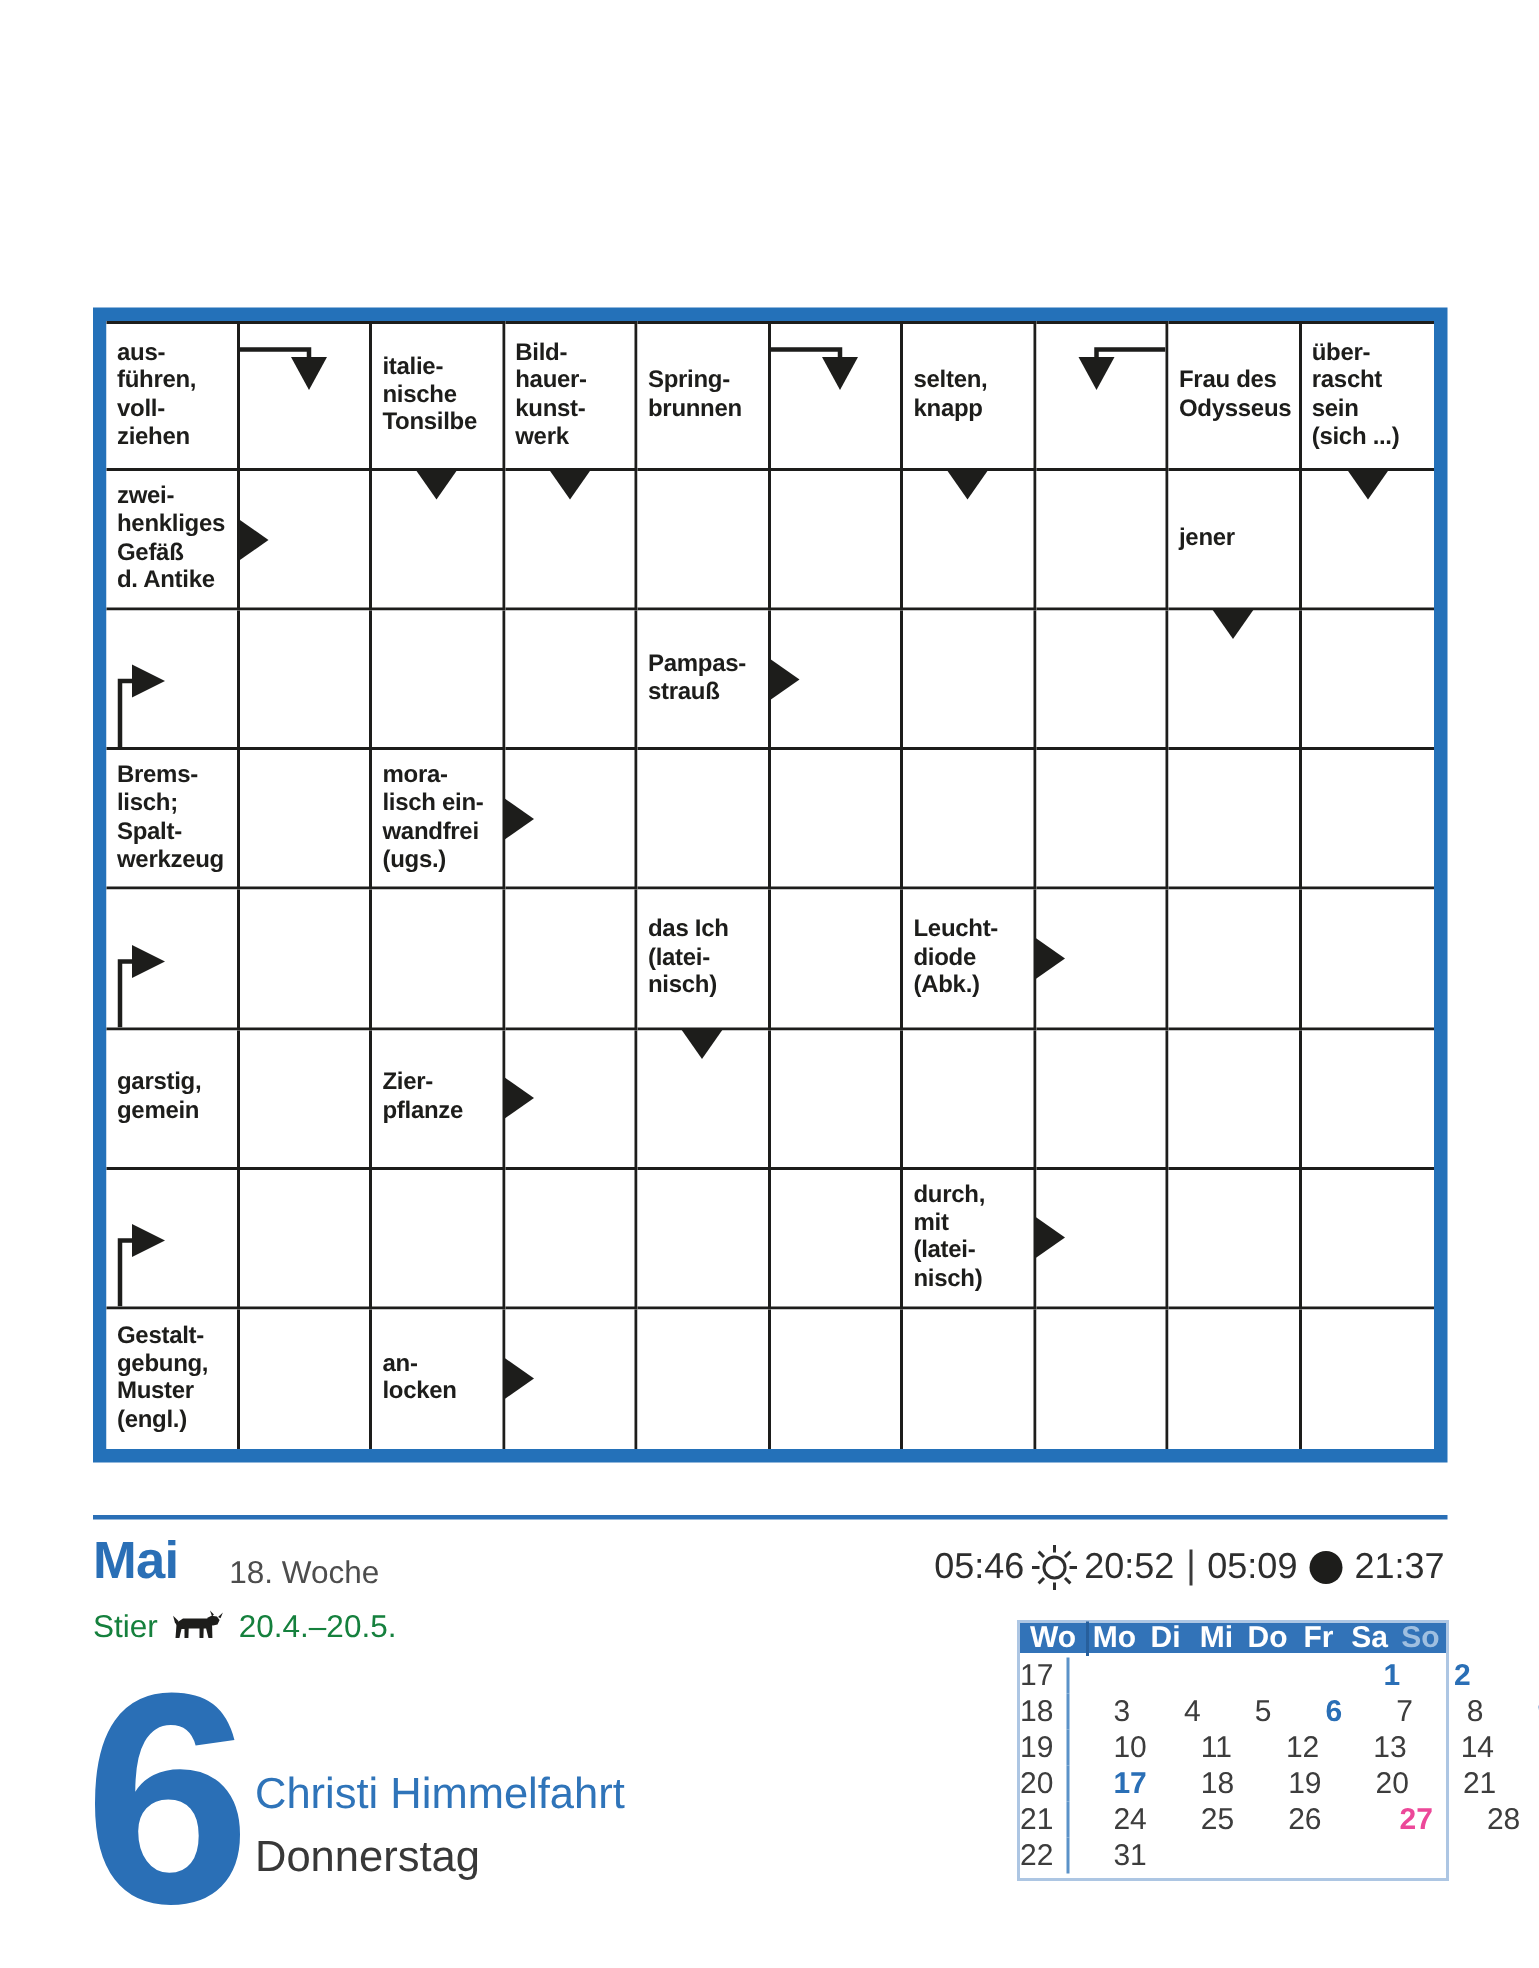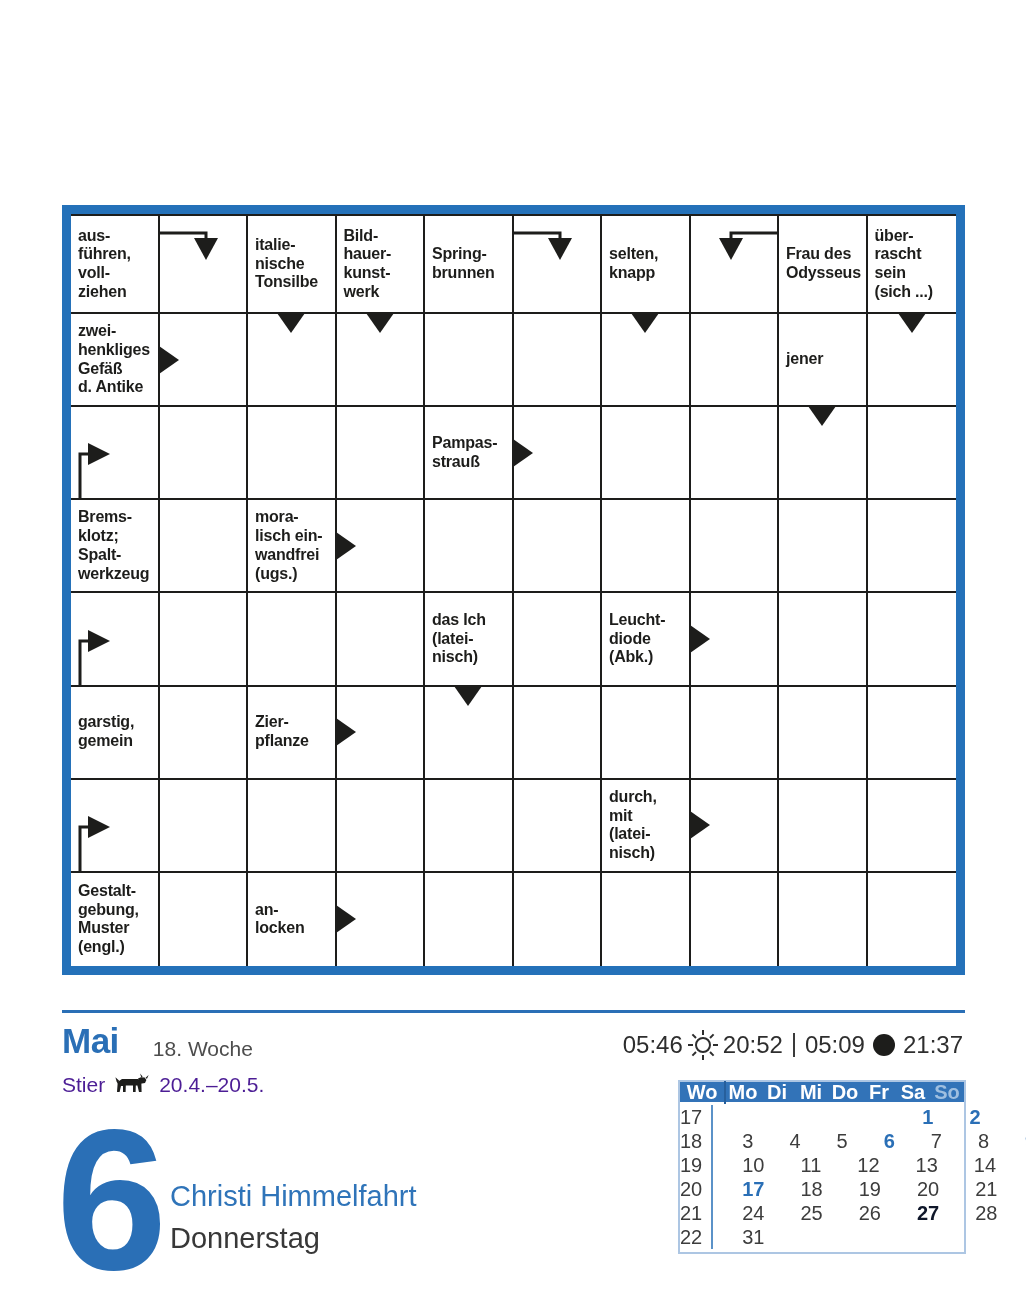--- a/index.html
+++ b/index.html
@@ -38,21 +38,21 @@
     display:flex; align-items:flex-end; }
   .month-name { font-size:35px; font-weight:bold; color:#2a6fb6; letter-spacing:-0.5px; }
   .week-label { font-size:21px; color:#4d4d4d; margin-left:34px; }
   .times { margin-left:auto; display:flex; align-items:center; font-size:24px; color:#2e2e2e; }
   .times .t { padding:0 2px; }
   .divider { width:2px; height:24px; background:#3a3a3a; margin:0 8px; }
   .moon-dot { width:22px; height:22px; background:#1d1d1b; border-radius:50%; margin:0 6px; }
   .sun-icon { margin:0 2px; }
 
   .zodiac-line { position:absolute; left:62px; top:1072px; display:flex;
-    align-items:center; font-size:21px; color:#4c1d95; }
+    align-items:center; font-size:21px; color:#15803d; }
   .zodiac-line .bull { margin:0 9px; }
 
   .big-day { position:absolute; left:56px; top:1100px; font-size:200px; line-height:1;
     font-weight:bold; color:#2a6fb6; letter-spacing:-4px; }
   .holiday-block { position:absolute; left:170px; top:1180px; }
   .holiday-name { font-size:29px; color:#2f74b9; margin-bottom:9px; }
   .weekday-name { font-size:29px; color:#383838; }
 
   
   .mini-cal { position:absolute; left:678px; top:1080px; width:288px;
@@ -61,21 +61,21 @@
     font-weight:bold; font-size:20px; color:#ffffff; }
   .mc-header .mc-wo-h { width:46px; text-align:center; border-right:2px solid #275f9c; box-sizing:border-box; }
   .mc-header .mc-dh { flex:1; text-align:center; }
   .mc-header .mc-dh.so { color:#9fbfe0; }
   .mc-row { display:flex; height:24px; align-items:center; font-size:20px; color:#3d3d3d;gap:29px; }
   .mc-row:first-of-type { margin-top:3px; }
   .mc-row:last-of-type { margin-bottom:3px; }
   .mc-wo { width:46px; text-align:right; padding-right:9px; border-right:2px solid #5b92c8; box-sizing:border-box; height:100%; display:flex; align-items:center; justify-content:flex-end; }
   .mc-day { flex:1; text-align:right; padding-right:7px; }
   .mc-day.mc-blue { color:#2a6fb6; font-weight:bold; }
-  .mc-day.mc-bold { color:#0f172a; font-weight:bold; }
+  .mc-day.mc-bold { color:#ec4899; font-weight:bold;margin-left:16px; }
 </style>
 </head>
 <body>
 
 <div class="page">
 
   <div class="crossword">
     <div class="cw-grid" id="cw-grid">
         <div class="cw-cell first-row">
           <span class="clue-text">aus-
@@ -188,21 +188,21 @@
         <div class="cw-cell"></div>
         <div class="cw-cell"></div>
         <div class="cw-cell">
           <svg class="a a-down" width="30" height="21" viewBox="0 0 30 21">
             <polygon points="1,0 29,0 15,20" fill="#1d1d1b"></polygon>
           </svg>
         </div>
         <div class="cw-cell last-col"></div>
         <div class="cw-cell">
           <span class="clue-text">Brems-
-klotz;
+lisch;
 Spalt-
 werkzeug</span>
         </div>
         <div class="cw-cell"></div>
         <div class="cw-cell">
           <span class="clue-text">mora-
 lisch ein-
 wandfrei
 (ugs.)</span>
         </div>

